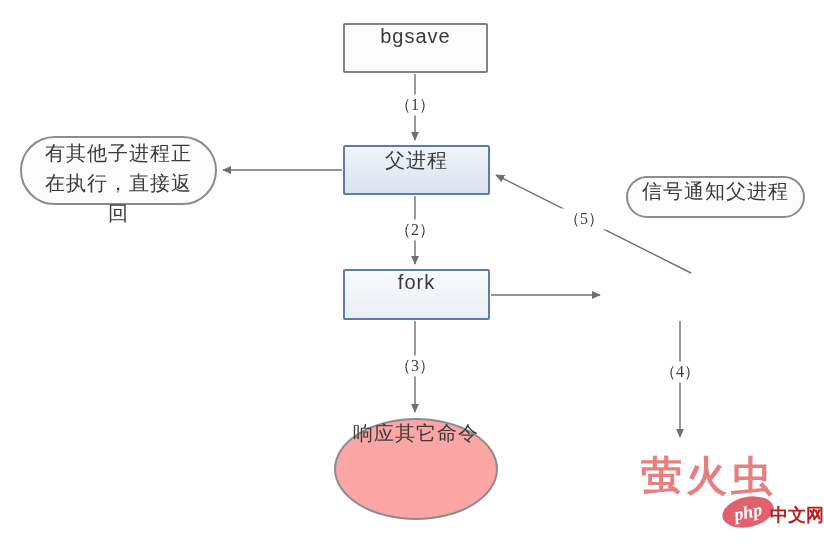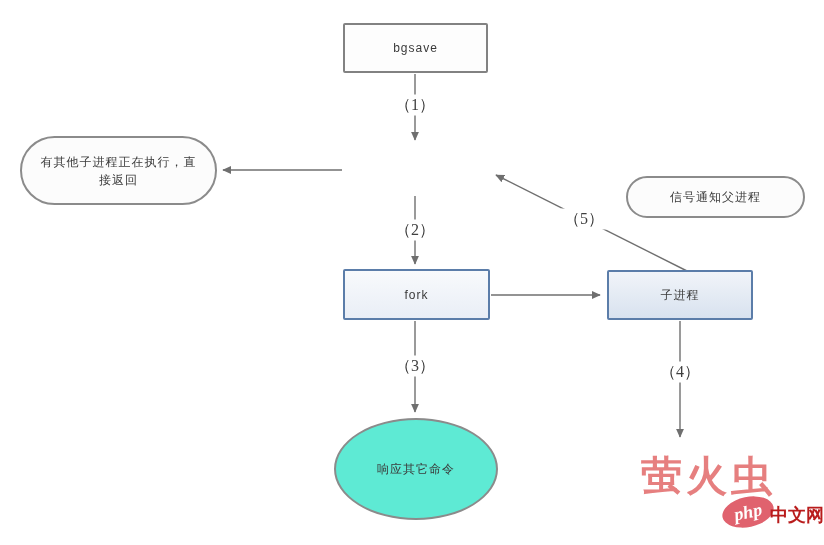--- a/index.html
+++ b/index.html
@@ -8,25 +8,24 @@
     width: 824px;
     height: 545px;
     background: #ffffff;
     font-family: "Liberation Sans", "DejaVu Sans", sans-serif;
     overflow: hidden;
   }
   
   .node {
     position: absolute;
     display: flex;
-    align-items: center;
     justify-content: center;
     text-align: center;
     color: #3a3a3a;
-    font-size: 12px;
+    font-size: 20px;
     letter-spacing: 1px;
     box-sizing: border-box;
   }
   .box-blue {
     border: 2px solid #5b7da9;
     background: linear-gradient(#f1f4f9, #d8e2ef);
     border-radius: 2px;
   }
   .box-blue-light {
     border: 2px solid #5b7da9;
@@ -37,21 +36,21 @@
     border: 2px solid #828282;
     background: #fdfdfd;
     border-radius: 2px;
   }
   .stadium {
     border: 2px solid #8b8b8b;
     background: #fcfcfc;
   }
   .ellipse {
     border: 2px solid #8b8b8b;
-    background: #5eead4;
+    background: #fca5a5;
     border-radius: 50%;
   }
   #node-bgsave   { left: 343px; top: 23px;  width: 145px; height: 50px; }
   #node-parent   { left: 343px; top: 145px; width: 147px; height: 50px; }
   #node-fork     { left: 343px; top: 269px; width: 147px; height: 51px; }
   #node-child    { left: 607px; top: 270px; width: 146px; height: 50px; }
   #node-rdb      { left: 608px; top: 443px; width: 149px; height: 52px; }
   #node-other    { left: 20px;  top: 136px; width: 197px; height: 69px; border-radius: 36px;
                    line-height: 1.5; }
   #node-other .inner { width: 160px; }
@@ -131,28 +130,28 @@
     <line class="wire" x1="680" y1="321" x2="680" y2="437" marker-end="url(#arrow)"></line>
     <line class="wire" x1="342" y1="170" x2="223" y2="170" marker-end="url(#arrow)"></line>
     <line class="wire" x1="491" y1="295" x2="600" y2="295" marker-end="url(#arrow)"></line>
     <line class="wire" x1="691" y1="273" x2="496" y2="175" marker-end="url(#arrow)"></line>
   </svg>
 
   <div id="node-bgsave" class="node box-gray">
     <span>bgsave</span>
   </div>
 
+  <div id="node-parent" class="node box-blue">
+    <span>父进程</span>
+  </div>
 
   <div id="node-fork" class="node box-blue-light">
     <span>fork</span>
   </div>
 
-  <div id="node-child" class="node box-blue">
-    <span>子进程</span>
-  </div>
 
 
   <div id="node-signal" class="node stadium">
     <span>信号通知父进程</span>
   </div>
 
   <div id="node-other" class="node stadium">
     <span class="inner">有其他子进程正在执行，直接返回</span>
   </div>
 

